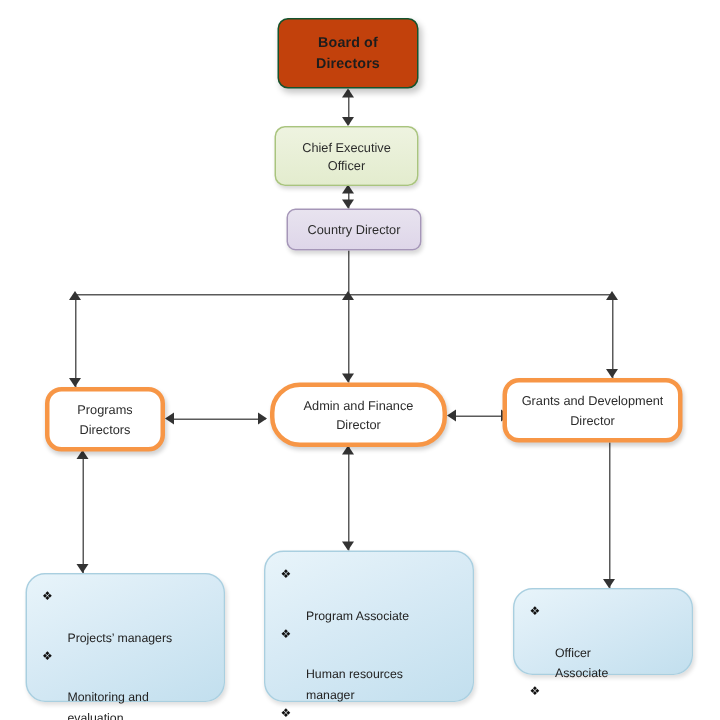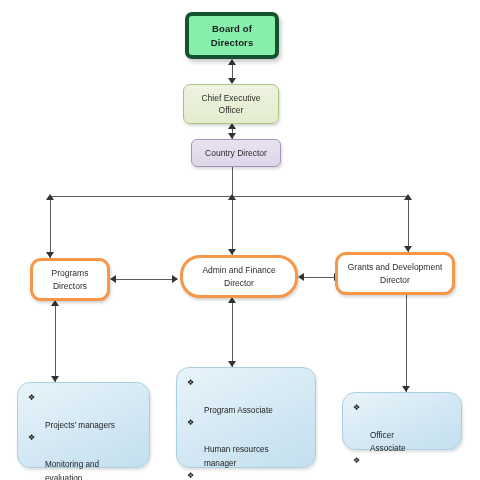--- a/index.html
+++ b/index.html
@@ -29,22 +29,22 @@
   }
   .node .label {
     display: block;
     white-space: pre-line;
     line-height: 1.45;
   }
 
   
   #node-board {
     left: 185px; top: 12px; width: 94px; height: 47px;
-    background: #86efac;
-    border: 4px solid #14532d;
+    background: #c2410c;
+    border: 1px solid #14532d;
     border-radius: 7px;
     box-shadow: 2px 3px 4px rgba(0,0,0,0.22);
     font-size: 9.5px;
     font-weight: bold;
     letter-spacing: .1px;
     color: #1d1d1d;
   }
 
   
   #node-ceo {

